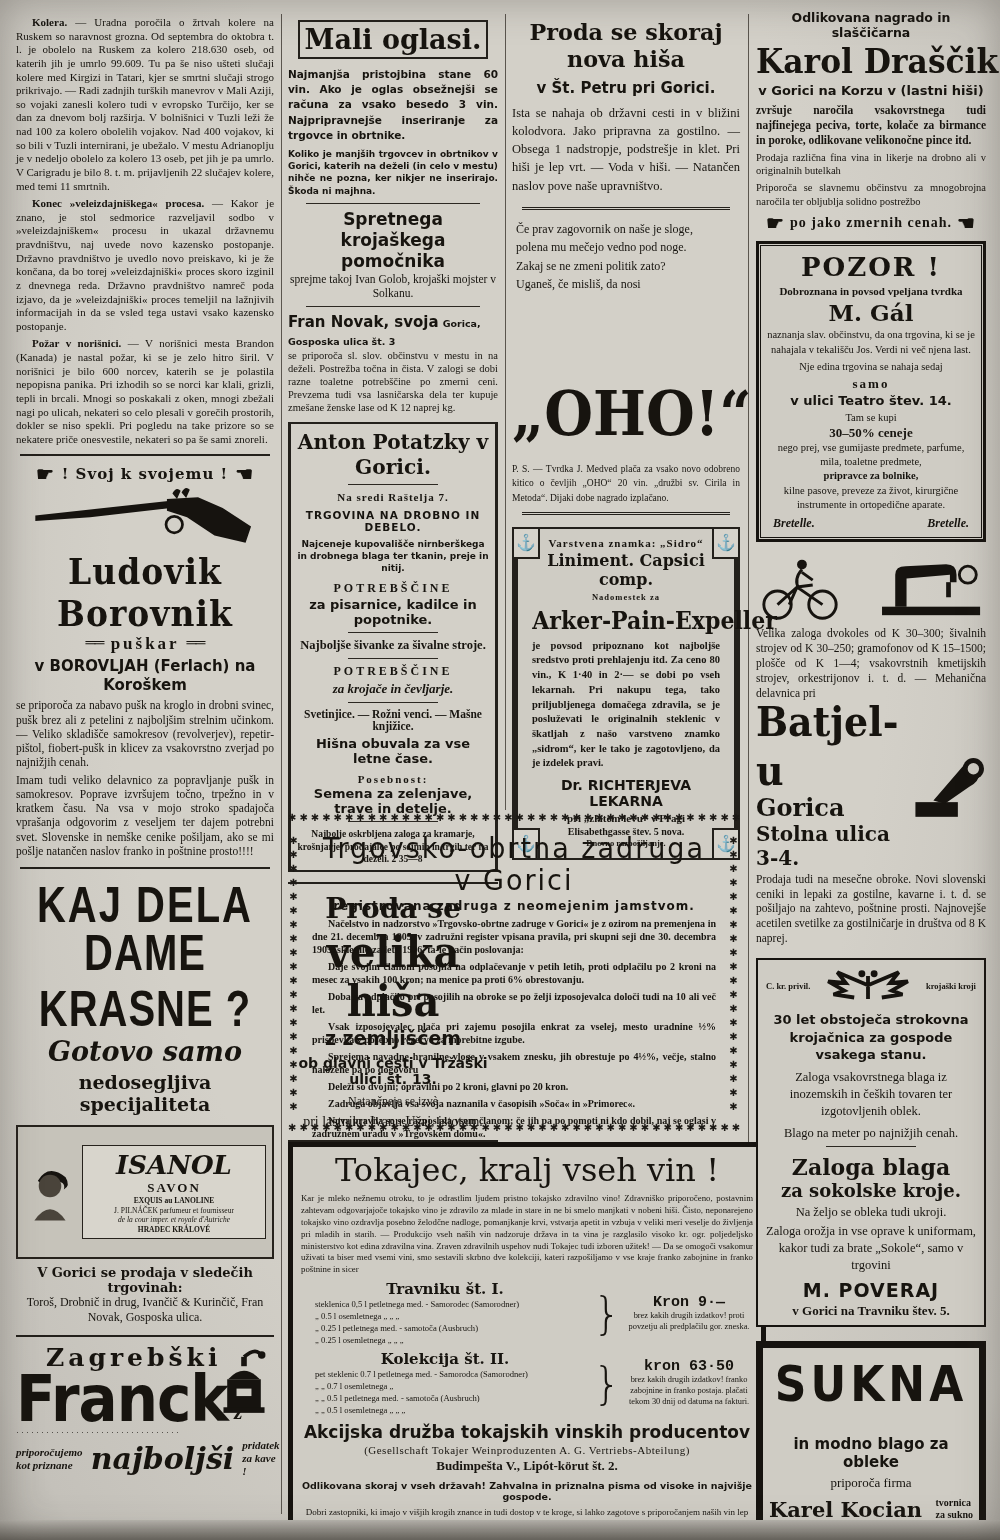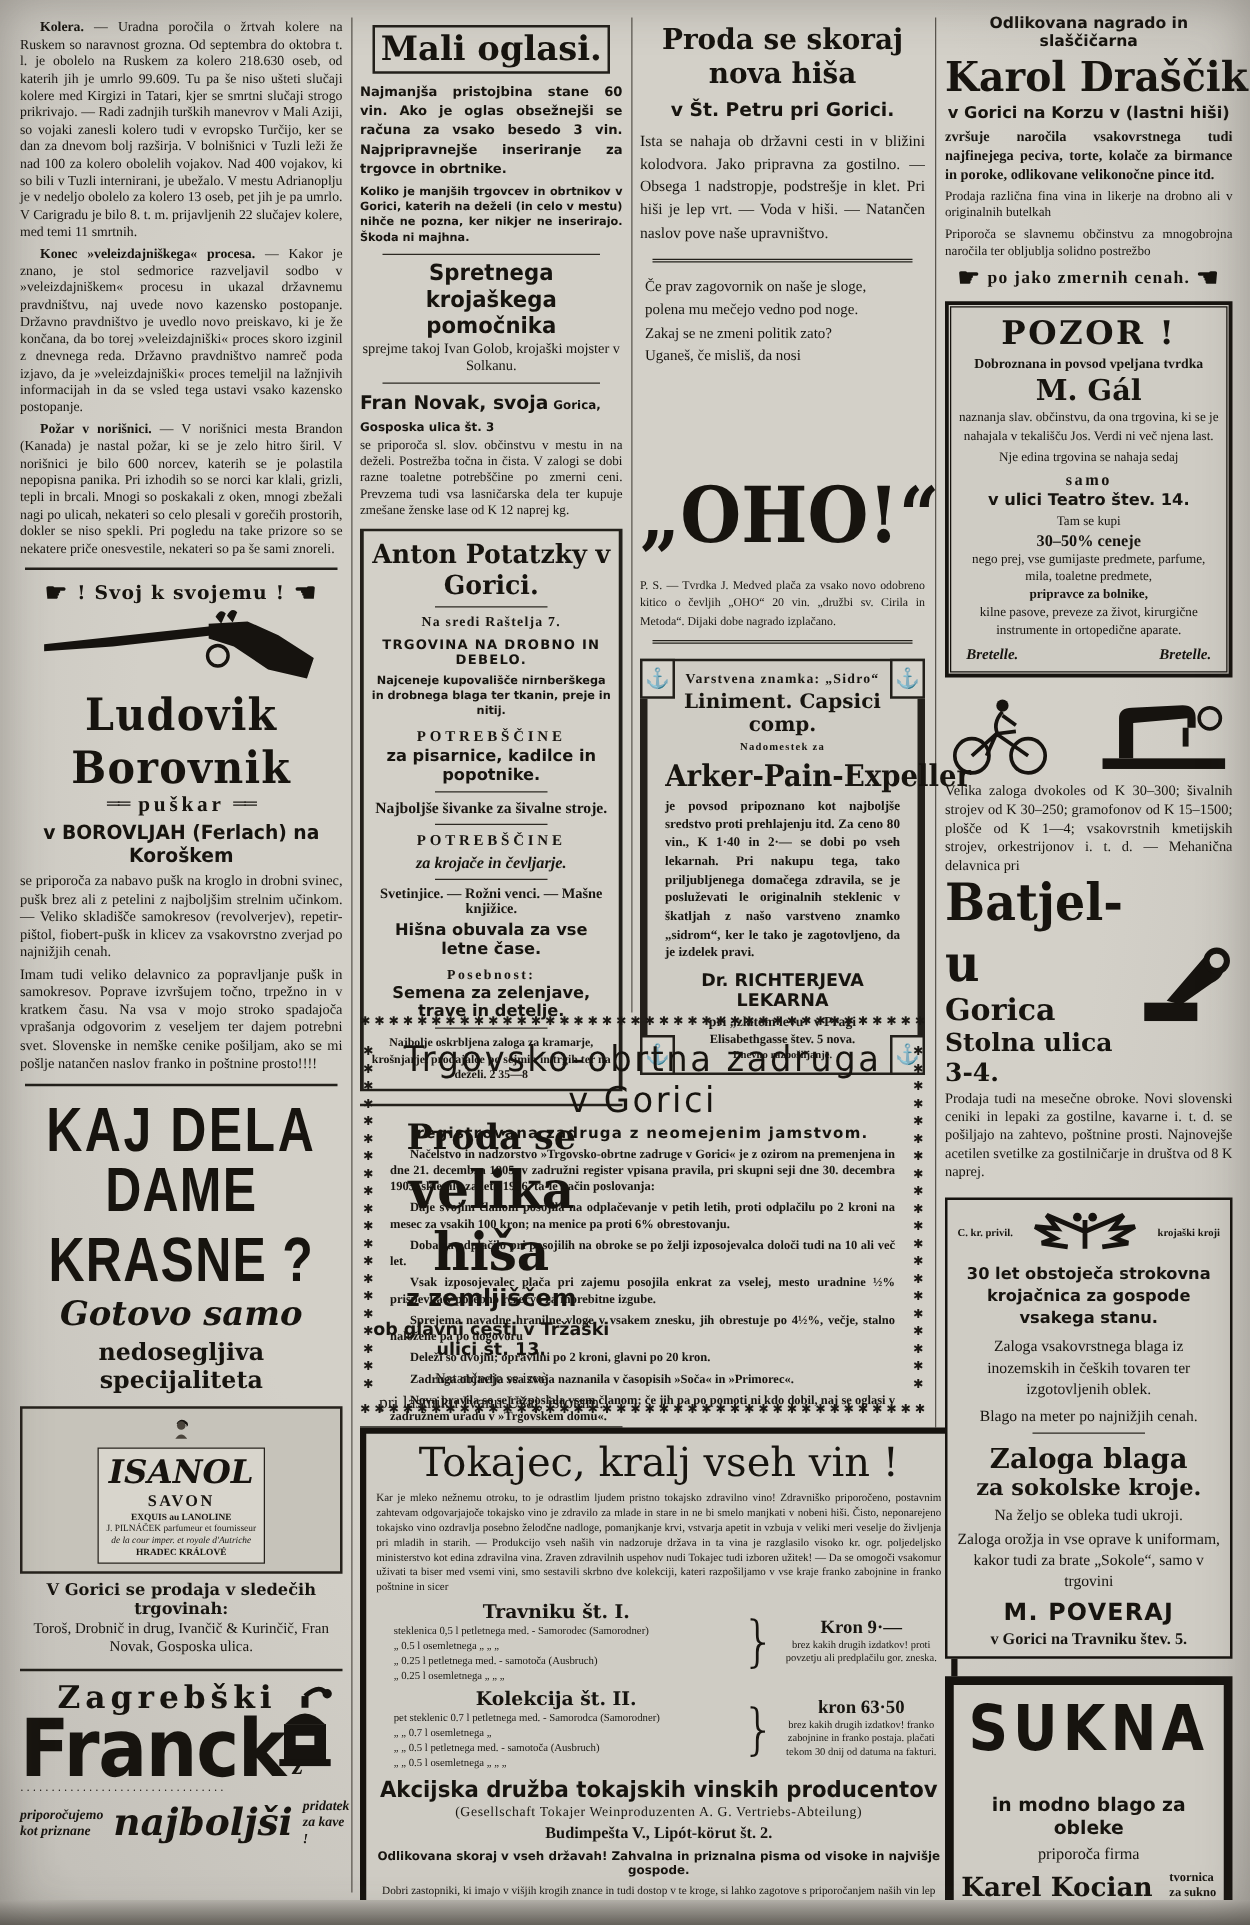--- a/index.html
+++ b/index.html
@@ -30,21 +30,21 @@
   .borovnik .slogan{font-size:15px;letter-spacing:1px;font-weight:bold;display:flex;align-items:center;justify-content:center;gap:7px;font-family:"DejaVu Serif",serif;}
   .manicule{font-size:20px;line-height:1;}
   .borovnik-name{font-size:33px;font-weight:bold;font-family:"DejaVu Serif",serif;letter-spacing:1px;transform:scaleY(1.08);margin:2px 0 0;}
   .puskar{font-size:17px;font-weight:bold;letter-spacing:3px;margin:2px 0;}
   .puskar .eq{letter-spacing:-1px;font-size:14px;vertical-align:2px;}
   .borovnik-place{font-size:15px;font-weight:bold;font-family:"DejaVu Sans",sans-serif;transform:scaleY(1.05);margin:3px 0 5px;}
   .dame1{font-size:40px;font-weight:bold;font-family:"Liberation Sans",sans-serif;transform:scaleY(1.25);letter-spacing:2px;margin:14px 0 2px;}
   .dame2{font-size:40px;font-weight:bold;font-family:"Liberation Sans",sans-serif;transform:scaleY(1.25);letter-spacing:1px;margin:8px 0 10px;}
   .dame3{font-size:27px;font-weight:bold;font-family:"DejaVu Serif",serif;font-style:italic;margin:10px 0 2px;}
   .dame4{font-size:19px;font-weight:bold;font-family:"DejaVu Serif",serif;margin:4px 0 10px;}
-  .isanol{border:2px solid #26221c;background:#c6c3ba;height:118px;display:flex;align-items:center;gap:6px;padding:6px;margin:6px 0;flex-direction:column;}
+  .isanol{border:2px solid #26221c;background:#c6c3ba;height:118px;display:flex;align-items:center;gap:6px;padding:6px;margin:6px 0;}
   .isanol-card{flex:1;border:1px solid #26221c;background:#d8d5cc;padding:4px 6px;text-align:center;}
   .isanol-brand{font-size:26px;font-weight:bold;font-style:italic;font-family:"DejaVu Serif",serif;}
   .isanol-sub{font-size:13px;font-weight:bold;letter-spacing:2px;}
   .isanol-small{font-size:7.5px;line-height:1.25;}
   .stores-title{font-size:13px;font-weight:bold;font-family:"DejaVu Serif",serif;}
   .franck{position:relative;border-top:2px solid #23201b;padding-top:6px;margin-top:10px;height:170px;}
   .franck-top{font-size:25px;font-weight:bold;letter-spacing:4px;font-family:"DejaVu Serif",serif;margin-left:30px;}
   .franck-big{font-size:58px;font-weight:bold;font-family:"DejaVu Sans",sans-serif;transform:scaleY(1.1);line-height:.95;letter-spacing:-1px;}
   .franck-z{font-size:22px;font-weight:bold;font-style:italic;}
   .franck-dots{font-size:9px;letter-spacing:2px;}
@@ -108,21 +108,21 @@
   .zad-sign{font-size:13px;font-weight:bold;text-align:right;margin:6px 30px 0 0;font-family:"DejaVu Sans",sans-serif;}
   #tokajec{position:absolute;left:288px;top:1142px;width:452px;border:5px solid #16130f;background:#cfccc4;padding:2px 8px 6px;}
   .tok-title{font-size:32px;font-family:"DejaVu Serif",serif;margin:2px 0 4px;}
   .tok-body{font-size:8.8px;line-height:1.35;text-align:justify;}
   .kolek{display:flex;align-items:center;margin-top:4px;}
   .kolek-left{flex:1;}
   .kolek-title{font-size:15px;font-weight:bold;font-family:"DejaVu Serif",serif;text-align:center;}
   .kolek-rows{font-size:8.6px;line-height:1.4;margin-left:14px;}
   .brace{font-size:44px;font-weight:200;margin:0 4px;font-family:"DejaVu Sans",sans-serif;}
   .kolek-price{width:128px;text-align:center;}
-  .kp-big{font-size:15px;font-weight:bold;font-family:Liberation Serif, serif;}
+  .kp-big{font-size:15px;font-weight:bold;font-family:Liberation Mono, monospace;}
   .kp-sm{font-size:8.4px;line-height:1.3;}
   .tok-co{font-size:17px;font-weight:bold;font-family:"DejaVu Sans",sans-serif;transform:scaleY(1.05);margin-top:6px;}
   .tok-de{font-size:11px;margin-top:2px;letter-spacing:.5px;}
   .tok-bp{font-size:13px;font-weight:bold;margin-top:2px;}
   .tok-award{font-size:9.5px;font-weight:bold;margin-top:6px;font-family:"DejaVu Sans",sans-serif;}
   .tok-agents{font-size:9px;line-height:1.35;margin-top:4px;}
   
   .dr-top{font-size:12.5px;font-weight:bold;font-family:"DejaVu Sans",sans-serif;}
   .dr-name{font-size:33px;font-weight:bold;font-family:"DejaVu Serif",serif;transform:scaleX(.95);margin:2px -6px;white-space:nowrap;}
   .dr-addr{font-size:13px;font-weight:bold;font-family:"DejaVu Sans",sans-serif;margin:2px 0 5px;}

